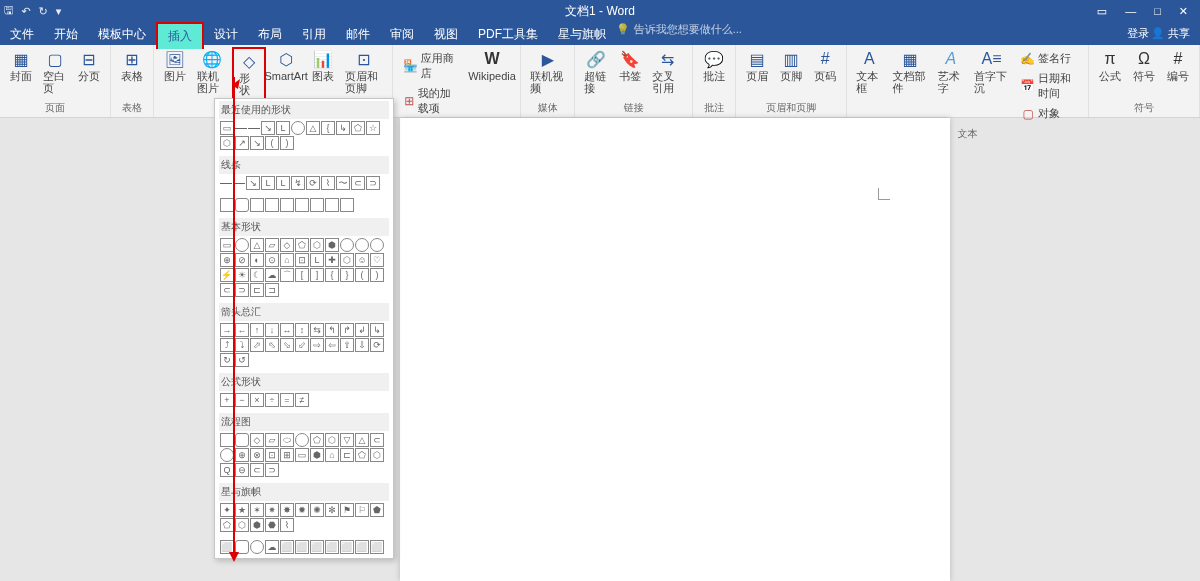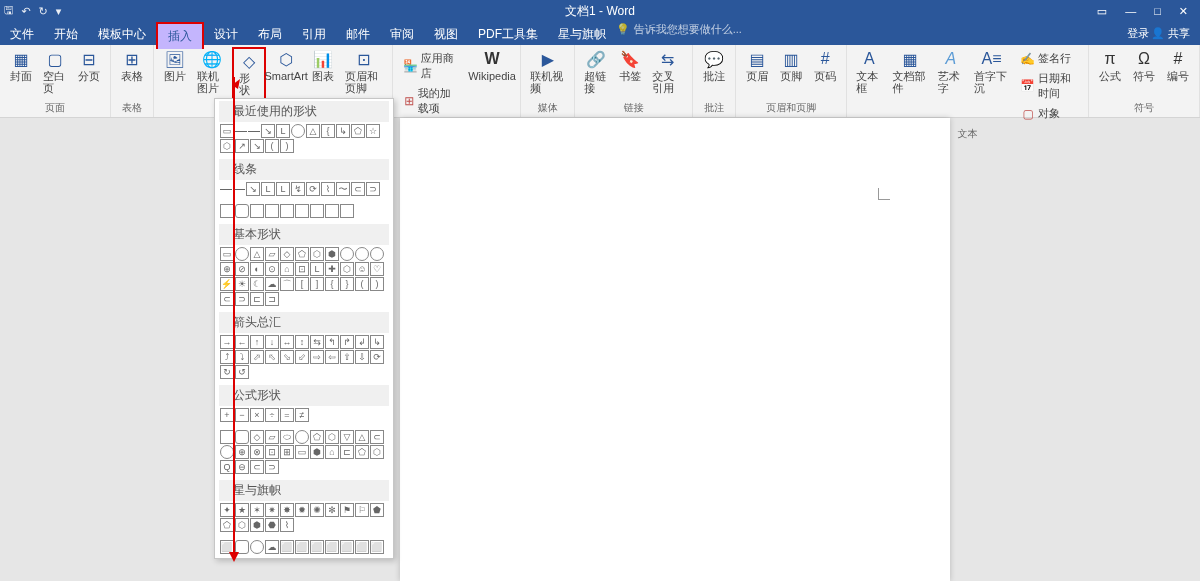--- a/index.html
+++ b/index.html
@@ -4,37 +4,37 @@
 <style>
 *{margin:0;padding:0;box-sizing:border-box;font-family:"Microsoft YaHei",sans-serif;font-size:11px;user-select:none}
 body{background:#e6e6e6;width:1200px;height:581px;overflow:hidden;position:relative}
 .titlebar{height:22px;background:#2b579a;color:#fff;display:flex;align-items:center;padding:0 4px;font-size:11px}
 .titlebar .qat{display:flex;gap:8px;align-items:center}
 .titlebar .qat span{opacity:.9}
 .titlebar .title{position:absolute;left:50%;transform:translateX(-50%);font-size:12px}
 .titlebar .winctrl{margin-left:auto;display:flex;gap:18px;align-items:center;padding-right:8px}
 .tabs{height:23px;background:#2b579a;display:flex;align-items:flex-start;color:#fff}
 .tabs .tab{padding:4px 10px;cursor:pointer;font-size:12px}
-.tabs .tab.active{background:#c4b5fd;color:#2b579a;border:2px solid #d00;border-bottom:none}
+.tabs .tab.active{background:#5eead4;color:#2b579a;border:2px solid #d00;border-bottom:none}
 .tabs .right{margin-left:auto;display:flex;gap:2px;padding:4px 10px}
 .tabs .tell{opacity:.7;font-size:11px;display:flex;align-items:center;gap:4px}
 .ribbon{height:73px;background:#f3f3f3;border-bottom:1px solid #d4d4d4;display:flex}
 .group{display:flex;flex-direction:column;align-items:center;padding:2px 4px;border-right:1px solid #e1e1e1}
 .group .row{display:flex;align-items:flex-start;flex:1}
 .group .label{font-size:10px;color:#666;padding:2px 0;height:16px}
 .big-btn{display:flex;flex-direction:column;align-items:center;padding:2px 5px;cursor:pointer;min-width:34px}
 .big-btn.hl{border:2px solid #d00}
 .big-btn .ic{width:20px;height:20px;display:flex;align-items:center;justify-content:center;font-size:16px;color:#2b579a;margin-bottom:1px}
 .big-btn .lbl{font-size:11px;color:#444;text-align:left;line-height:12px}
 .small-btn{display:flex;align-items:center;gap:3px;padding:2px 4px;cursor:pointer;font-size:11px;color:#444}
 .small-btn .ic{width:14px;height:14px;display:inline-flex;align-items:center;justify-content:center;font-size:12px;color:#c0504d}
 .stack{display:flex;flex-direction:column;justify-content:flex-start;padding:2px 3px;gap:1px}
 .shapes-dropdown{position:absolute;left:214px;top:98px;width:180px;background:#fff;border:1px solid #c6c6c6;box-shadow:2px 2px 6px rgba(0,0,0,.2);z-index:100}
 .shapes-dropdown .sect{padding:2px 4px}
-.shapes-dropdown .sect-title{font-size:12px;color:#555;padding:2px 14px;background:#f0f0f0}
+.shapes-dropdown .sect-title{font-size:10px;color:#555;padding:2px 2px;background:#f0f0f0}
 .shapes-dropdown .shape-row{display:flex;flex-wrap:wrap;gap:1px;padding:2px 1px}
 .shapes-dropdown .sh{width:14px;height:14px;border:1px solid #888;display:flex;align-items:center;justify-content:center;font-size:9px;color:#666;cursor:pointer;background:#fff}
 .shapes-dropdown .sh.ln{border:none;border-bottom:1px solid #666;height:1px;margin-top:7px;width:12px}
 .shapes-dropdown .sh.rnd{border-radius:50%}
 .canvas{position:absolute;left:400px;top:118px;width:550px;height:463px;background:#fff;box-shadow:0 0 6px rgba(0,0,0,.2)}
 .canvas .cursor{position:absolute;right:60px;top:70px;width:12px;height:12px;border-left:1px solid #999;border-bottom:1px solid #999}
 .arrow-annotation{position:absolute;pointer-events:none;z-index:101}
 .red-arrow{stroke:#d00;stroke-width:2;fill:none}
 </style>
 </head>
@@ -387,20 +387,21 @@
     <div class="shape-row">
       <div class="sh">+</div>
         <div class="sh">−</div>
         <div class="sh">×</div>
         <div class="sh">÷</div>
         <div class="sh">=</div>
         <div class="sh">≠</div>
     </div>
   </div>
   <div class="sect">
+    <div class="sect-title">流程图</div>
     <div class="shape-row">
       <div class="sh"></div>
         <div class="sh" style="border-radius:3px"></div>
         <div class="sh">◇</div>
         <div class="sh">▱</div>
         <div class="sh">⬭</div>
         <div class="sh rnd"></div>
         <div class="sh">⬠</div>
         <div class="sh">⬡</div>
         <div class="sh">▽</div>

